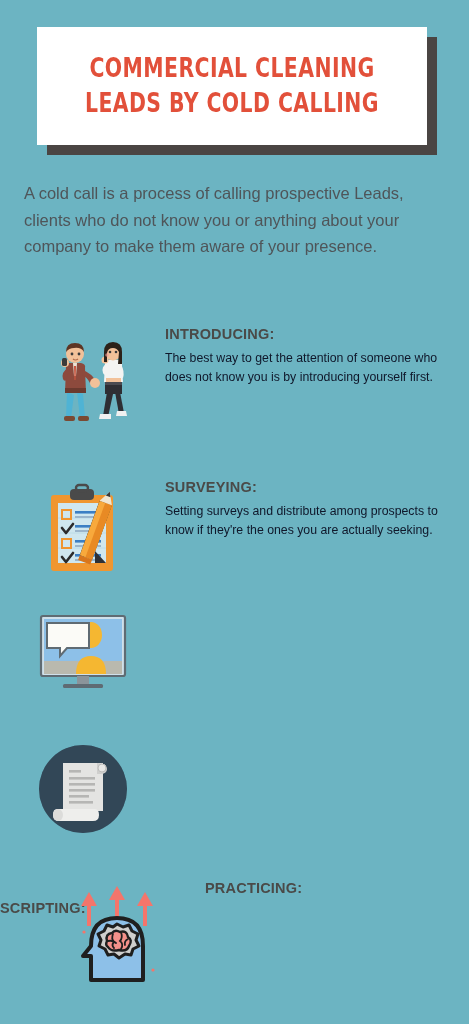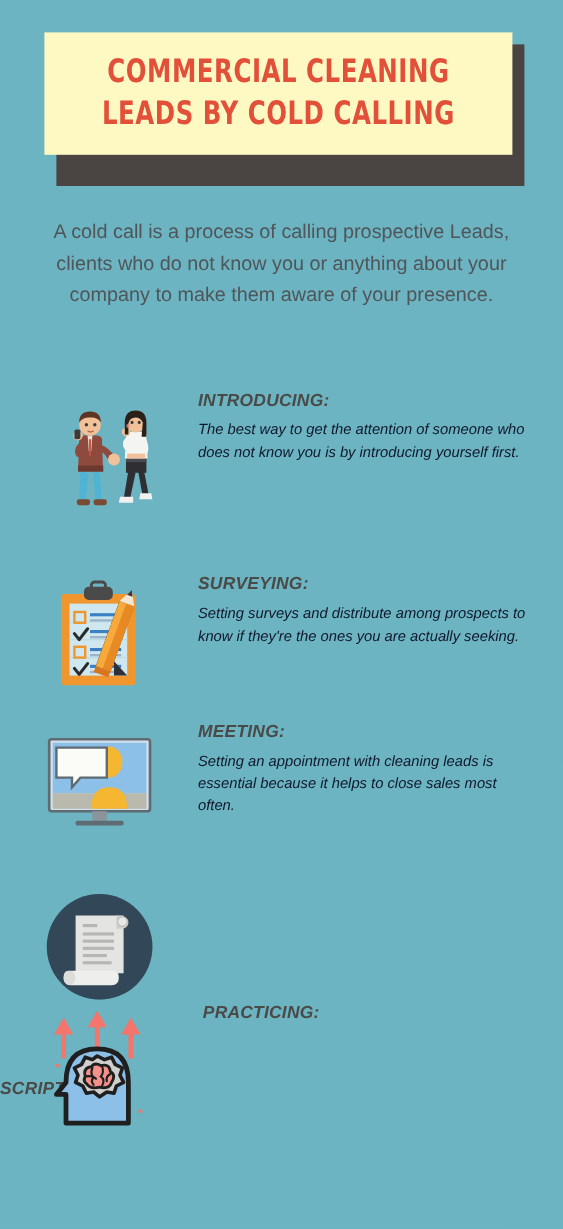--- a/index.html
+++ b/index.html
@@ -27,22 +27,22 @@
     top: 37px;
     width: 390px;
     height: 118px;
     background: #4a4543;
   }
   .title-card {
     position: absolute;
     left: 37px;
     top: 27px;
     width: 390px;
-    height: 102px;
-    background: #fef9c3;
+    height: 118px;
+    background: #ffffff;
     display: flex;
     align-items: center;
     justify-content: center;
   }
   .title-text {
     color: #e2503a;
     font-family: "Liberation Sans Narrow", "DejaVu Sans Condensed", "Liberation Sans", sans-serif;
     font-weight: bold;
     font-size: 27px;
     line-height: 1.28;
@@ -52,21 +52,21 @@
     transform: scaleX(0.84);
     white-space: pre-line;
   }
 
   
   .intro {
     position: absolute;
     left: 24px;
     top: 180px;
     width: 421px;
-    text-align: center;
+    text-align: left;
     color: #4f5559;
     font-size: 16.5px;
     line-height: 1.62;
   }
 
   
   .section {
     position: absolute;
     left: 0;
     width: 469px;
@@ -76,40 +76,39 @@
   .icon-col {
     width: 165px;
     flex: 0 0 165px;
     display: flex;
     justify-content: center;
     padding-top: 4px;
   }
   .text-col {
     flex: 1 1 auto;
     padding-right: 22px;
-    font-style: italic;
   }
   .sec-title {
     color: #4a4a48;
     font-size: 14.5px;
     font-weight: bold;
     letter-spacing: 0.2px;
     margin-bottom: 7px;
   }
   .sec-body {
     color: #0f172a;
     font-size: 12.3px;
     line-height: 1.52;
   }
 
   .s1 { top: 326px; }
   .s2 { top: 479px; }
   .s3 { top: 602px; }
   .s4 { top: 735px; flex-direction: column; }
-  .s5 { top: 836px; }
+  .s5 { top: 880px; padding-left: 36px; }
   .s5 .sec-title { margin-bottom: 14px; padding-left: 4px; }
 
   svg { display: block; }
 </style>
 </head>
 <body>
 
 <div class="title-wrap">
   <div class="title-shadow"></div>
   <div class="title-card">
@@ -247,24 +246,20 @@
         <ellipse cx="60" cy="29" rx="11" ry="13" fill="#f5b731"></ellipse>
         <path d="M45 68 Q45 50 60 50 Q75 50 75 68 Z" fill="#f5b731"></path>
 
         <path d="M16 17 L58 17 L58 42 L36 42 L29 50 L29 42 L16 42 Z" fill="#fbfbf7" stroke="#5f6b73" stroke-width="2"></path>
 
         <rect x="46" y="70" width="12" height="8" fill="#8b949a"></rect>
         <rect x="32" y="78" width="40" height="4" rx="1.5" fill="#5f6b73"></rect>
       </svg>
     </span>
   </div>
-  <div class="text-col">
-    <div class="sec-title">MEETING:</div>
-    <div class="sec-body">Setting an appointment with cleaning leads is essential because it helps to close sales most often.</div>
-  </div>
 </div>
 
 <div class="section s4">
   <div class="icon-col">
     <span>
       <svg width="100" height="100" viewBox="0 0 100 100">
         <circle cx="50" cy="50" r="44" fill="#2e4250"></circle>
         <circle cx="50" cy="50" r="44" fill="#3a5063" opacity="0.35"></circle>
 
         <path d="M30 24 L70 24 L70 72 L30 72 Z" fill="#e4e4e2"></path>

